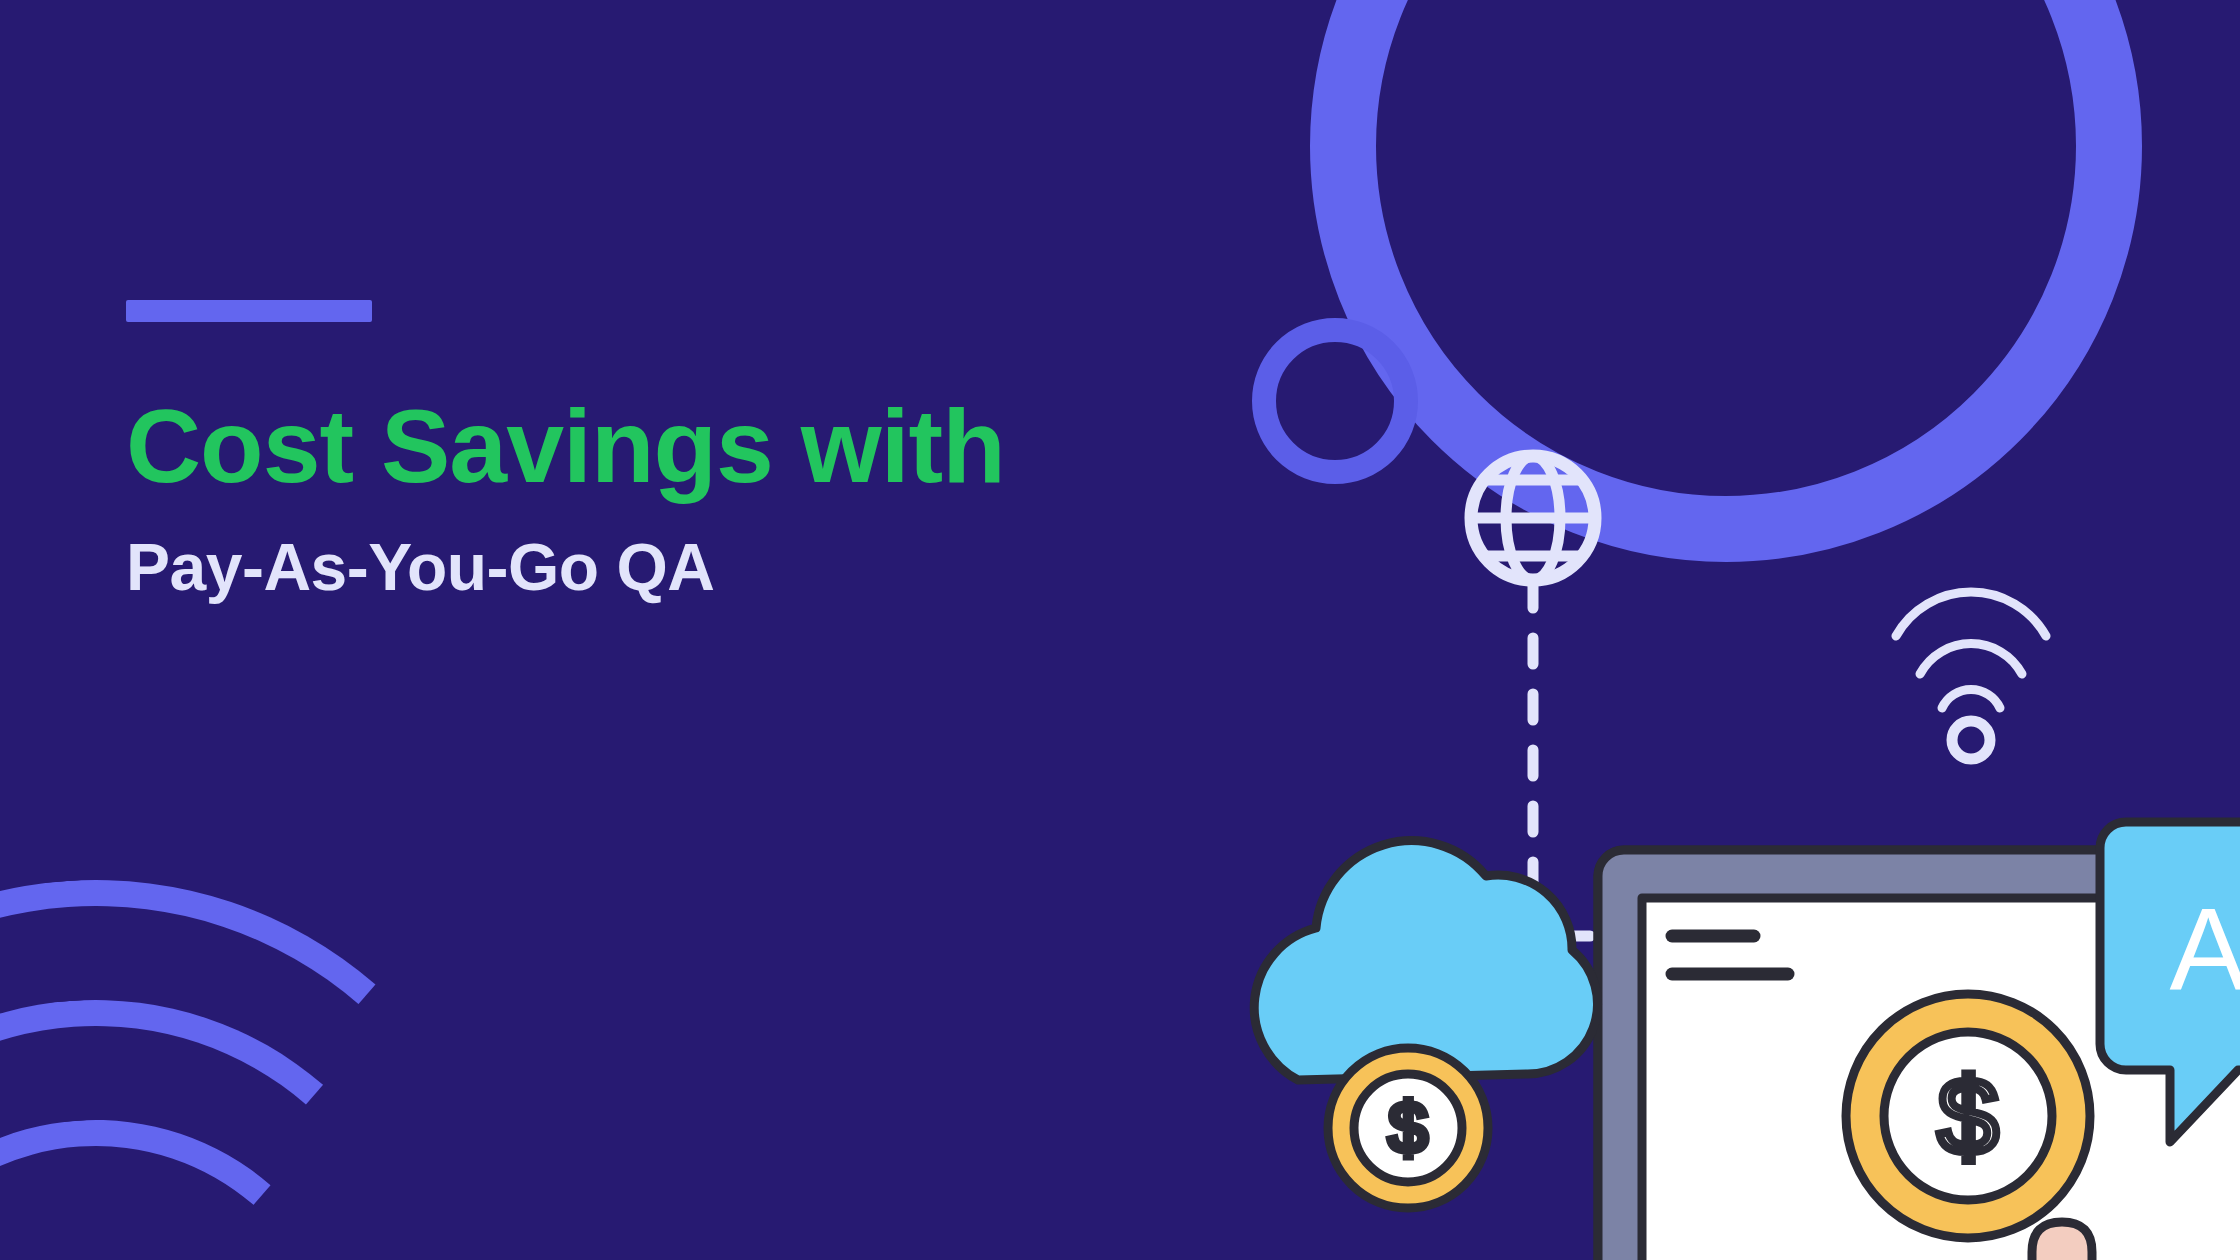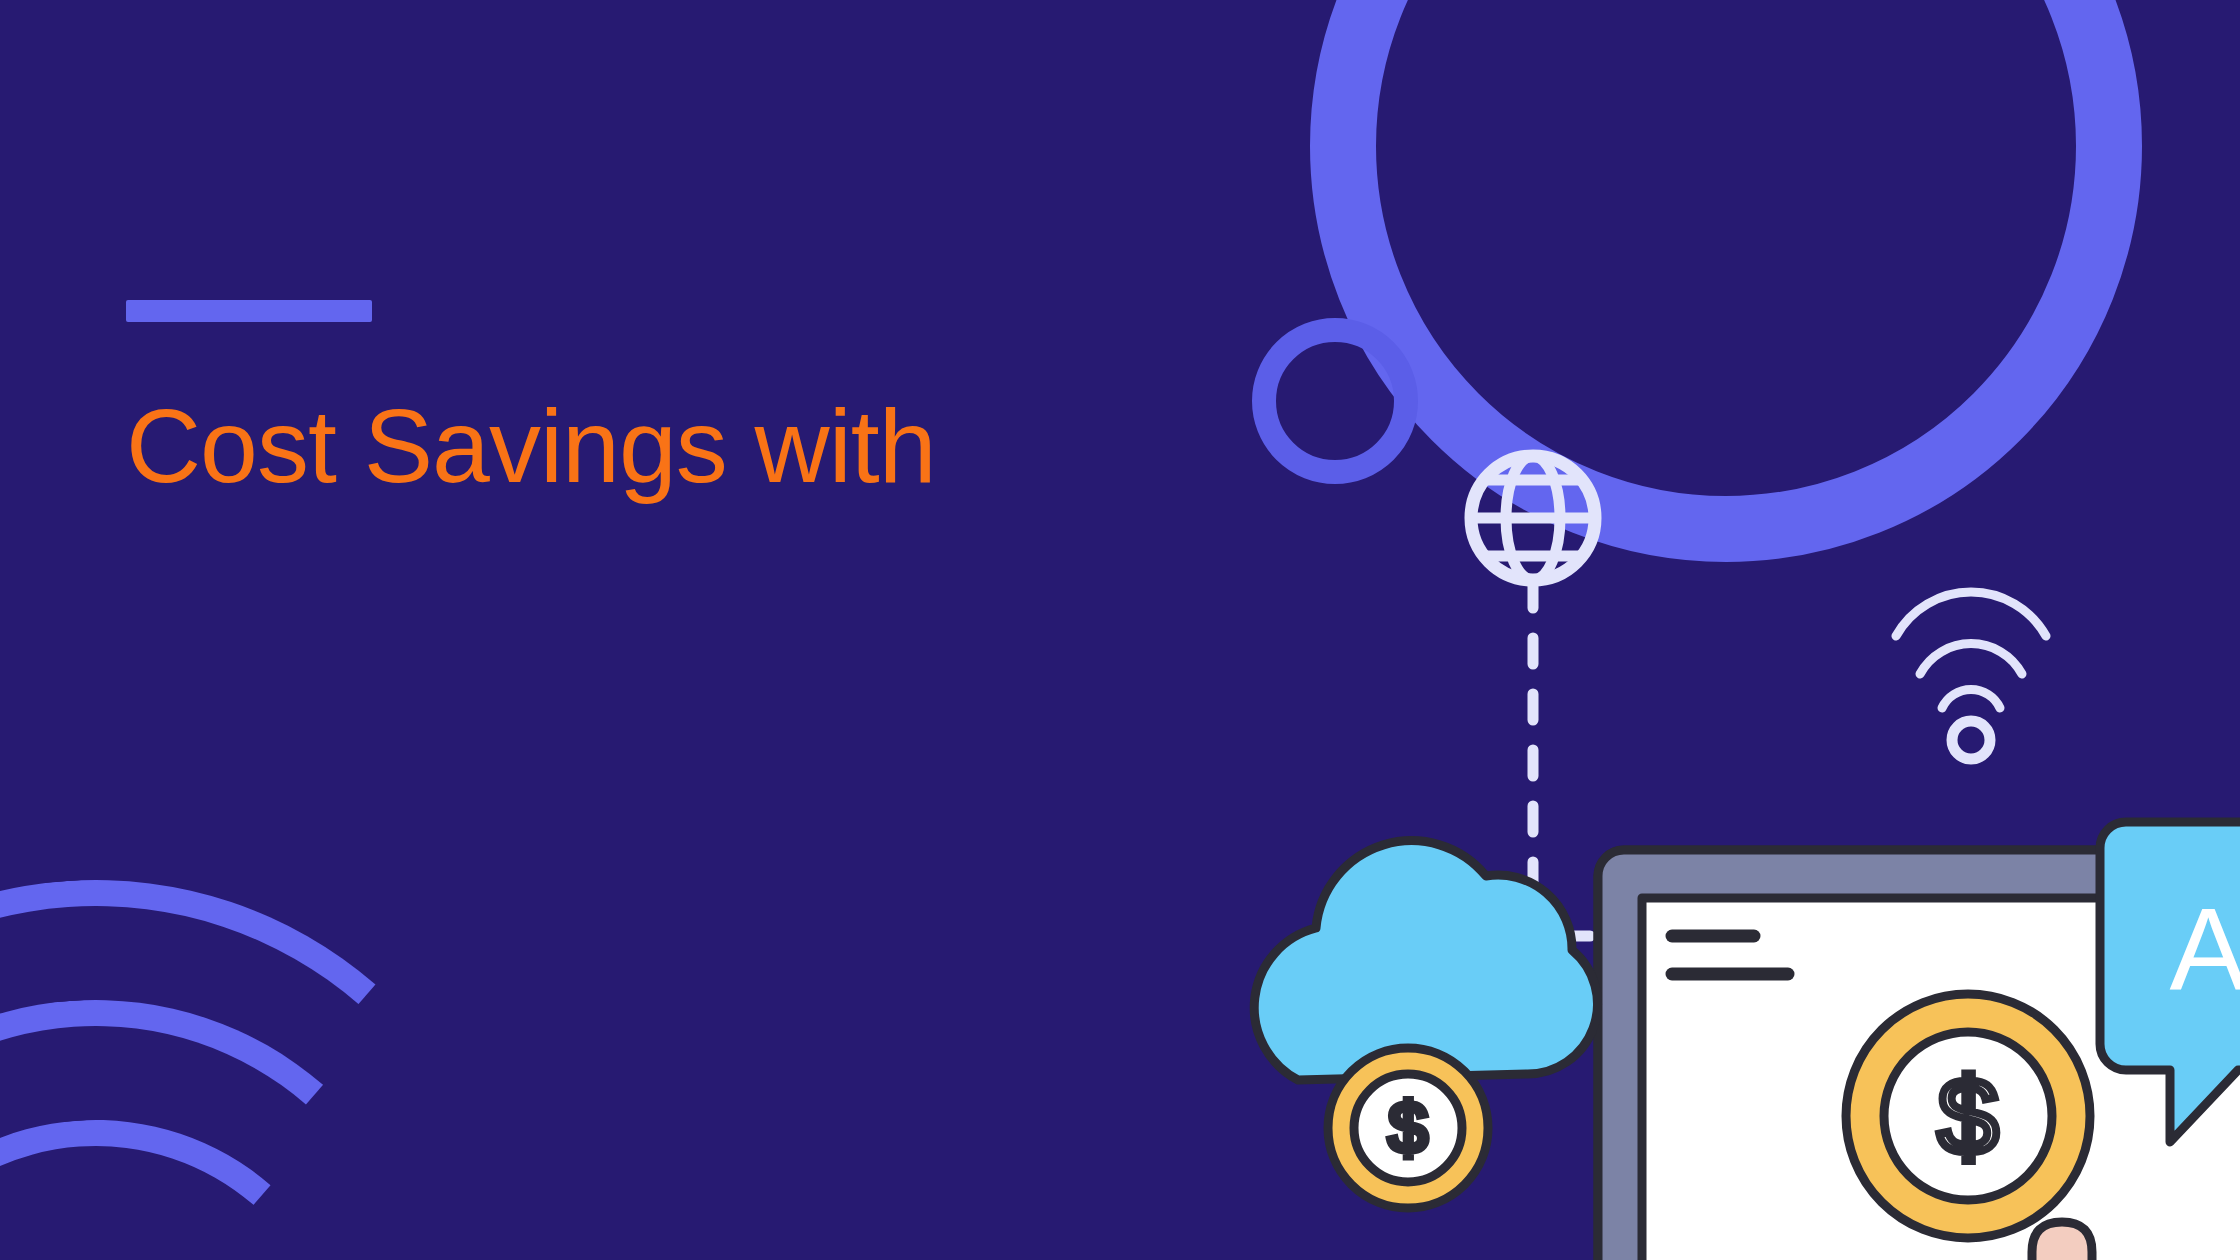--- a/index.html
+++ b/index.html
@@ -31,21 +31,21 @@
   #arc1{left:-330px;top:880px;width:800px;height:800px;border-width:26px;transform:rotate(-4deg);}
   #arc2{left:-250px;top:1000px;width:640px;height:640px;border-width:26px;transform:rotate(-4deg);}
   #arc3{left:-170px;top:1120px;width:480px;height:480px;border-width:26px;transform:rotate(-4deg);}
 
   
   #text-block{position:absolute;left:126px;top:300px;width:1120px;}
   #accent-bar{
     width:246px;height:22px;background:#6366ef;margin-bottom:72px;border-radius:2px;
   }
   #headline-1{
-    font-size:104px;line-height:1.0;font-weight:400;color:#f97316;
+    font-size:104px;line-height:1.0;font-weight:700;color:#22c55e;
     letter-spacing:-1px;margin:4px 0 24px 0;white-space:nowrap;
   }
   .headline-2{
     font-size:66px;line-height:1.38;font-weight:700;color:#e2e4fb;
     letter-spacing:-0.5px;margin:0;white-space:nowrap;
   }
 
   
   #illustration{position:absolute;left:1180px;top:250px;width:1060px;height:1010px;}
   #illustration svg{display:block;width:100%;height:100%;}
@@ -57,20 +57,21 @@
 
   <div class="deco" id="ring-top-right"></div>
   <div class="deco" id="ring-small"></div>
   <div class="deco arc" id="arc1"></div>
   <div class="deco arc" id="arc2"></div>
   <div class="deco arc" id="arc3"></div>
 
   <div id="text-block">
     <div id="accent-bar"></div>
     <h1 id="headline-1">Cost Savings with</h1>
+    <div class="headline-2">Pay-As-You-Go QA</div>
   </div>
 
   <div id="illustration">
     <svg viewBox="0 0 1060 1010" xmlns="http://www.w3.org/2000/svg">
       <defs>
         <style>
           .ol{stroke:#2b2b35;stroke-width:9;stroke-linecap:round;stroke-linejoin:round;}
           .olt{stroke:#2b2b35;stroke-width:9;stroke-linecap:round;stroke-linejoin:round;fill:none;}
           .lt{stroke:#e2e4fb;stroke-width:9;stroke-linecap:round;fill:none;}
         </style>

